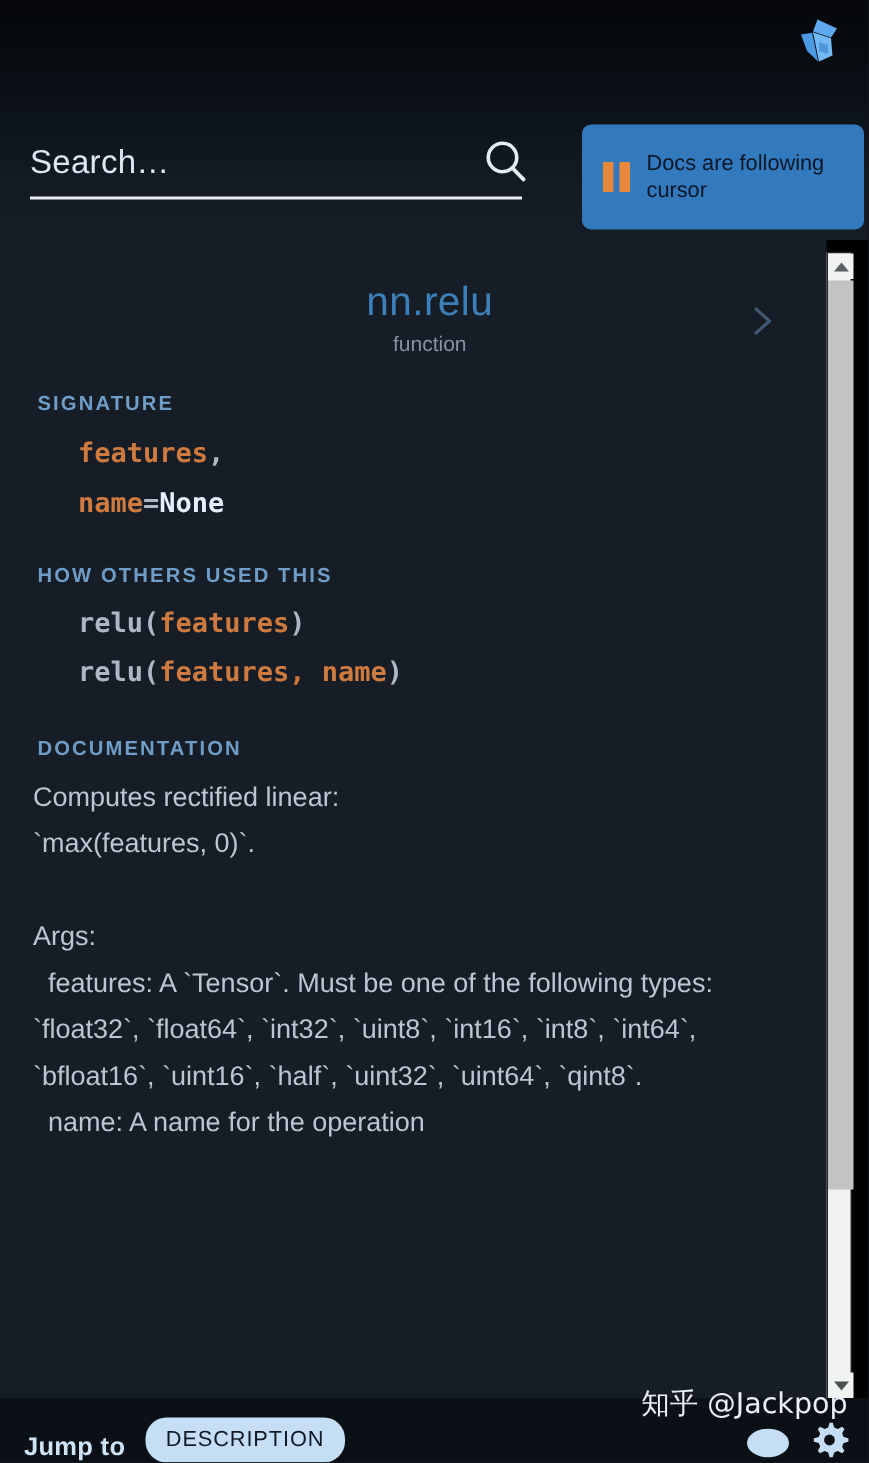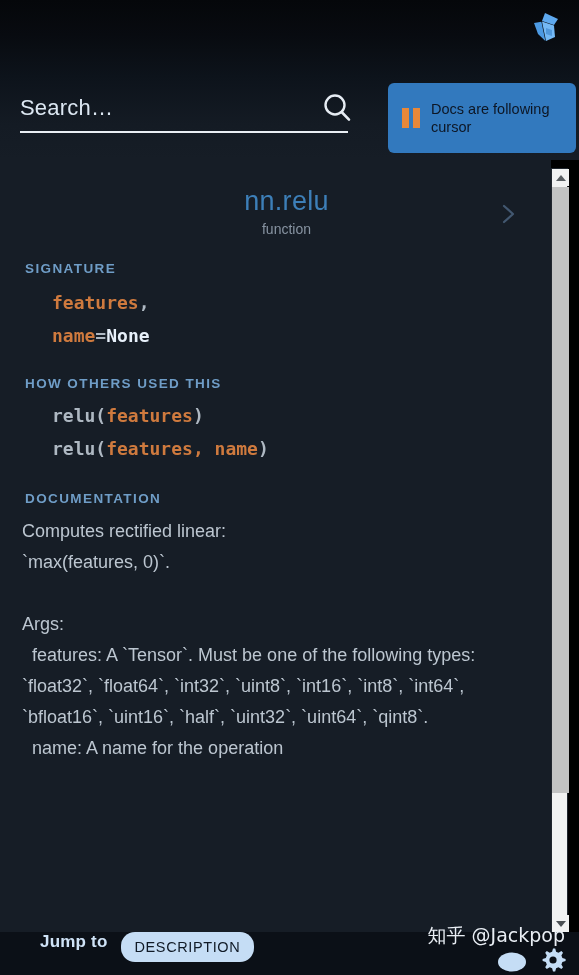--- a/index.html
+++ b/index.html
@@ -208,22 +208,22 @@
     cursor: grab;
   }
 
   
   .footer {
     position: absolute;
     left: 0; bottom: 0;
     width: 579px; height: 43px;
     background: #0b1017;
     display: flex;
-    align-items: flex-start;
-    padding-left: 40px;
+    align-items: flex-end;
+    padding-left: 16px;
     gap: 13px;
   }
   .jump-label {
     font-size: 17px;
     font-weight: bold;
     color: #cfe3f7;
     letter-spacing: .2px;
   }
   .jump-pill {
     background: #c5ddf5;

